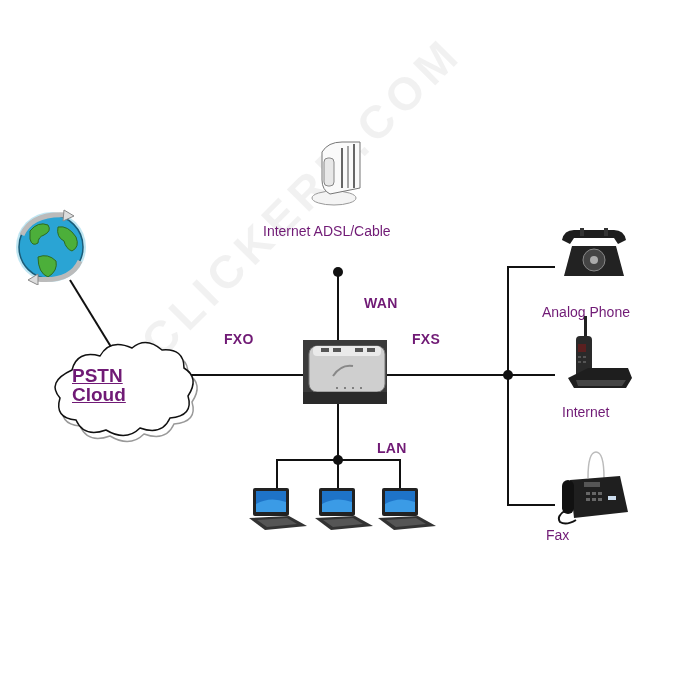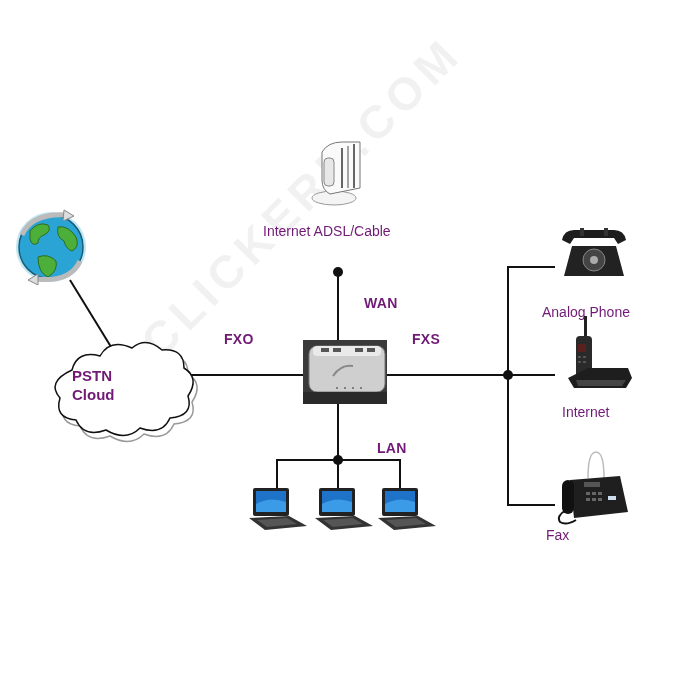--- a/index.html
+++ b/index.html
@@ -3,21 +3,21 @@
   <meta charset="utf-8">
   <style>
     html, body { margin: 0; padding: 0; background: #ffffff; }
     body { width: 700px; height: 700px; position: relative; overflow: hidden;
            font-family: "Liberation Sans", sans-serif; }
     .stage { position: absolute; left: 0; top: 0; width: 700px; height: 700px; }
     svg.wires { position: absolute; left: 0; top: 0; }
     .lbl { position: absolute; color: #701a75; white-space: nowrap; }
     .lbl.bold { font-weight: bold; font-size: 14px; letter-spacing: 0.3px; }
     .lbl.dev { font-size: 14px; line-height: 17px; }
-    .lbl.cloud { font-weight: bold; font-size: 15px; line-height: 19px; }
+    .lbl.cloud { font-weight: bold; font-size: 19px; line-height: 19px; text-decoration: underline; }
     .watermark { position: absolute; left: 130px; top: 330px; font-size: 46px; font-weight: bold;
                  color: #000; opacity: 0.05; transform: rotate(-45deg); letter-spacing: 6px;
                  transform-origin: left top; white-space: nowrap; pointer-events: none; }
     .icon { position: absolute; }
   </style>
 </head>
 <body>
 
 <div class="stage">
 

